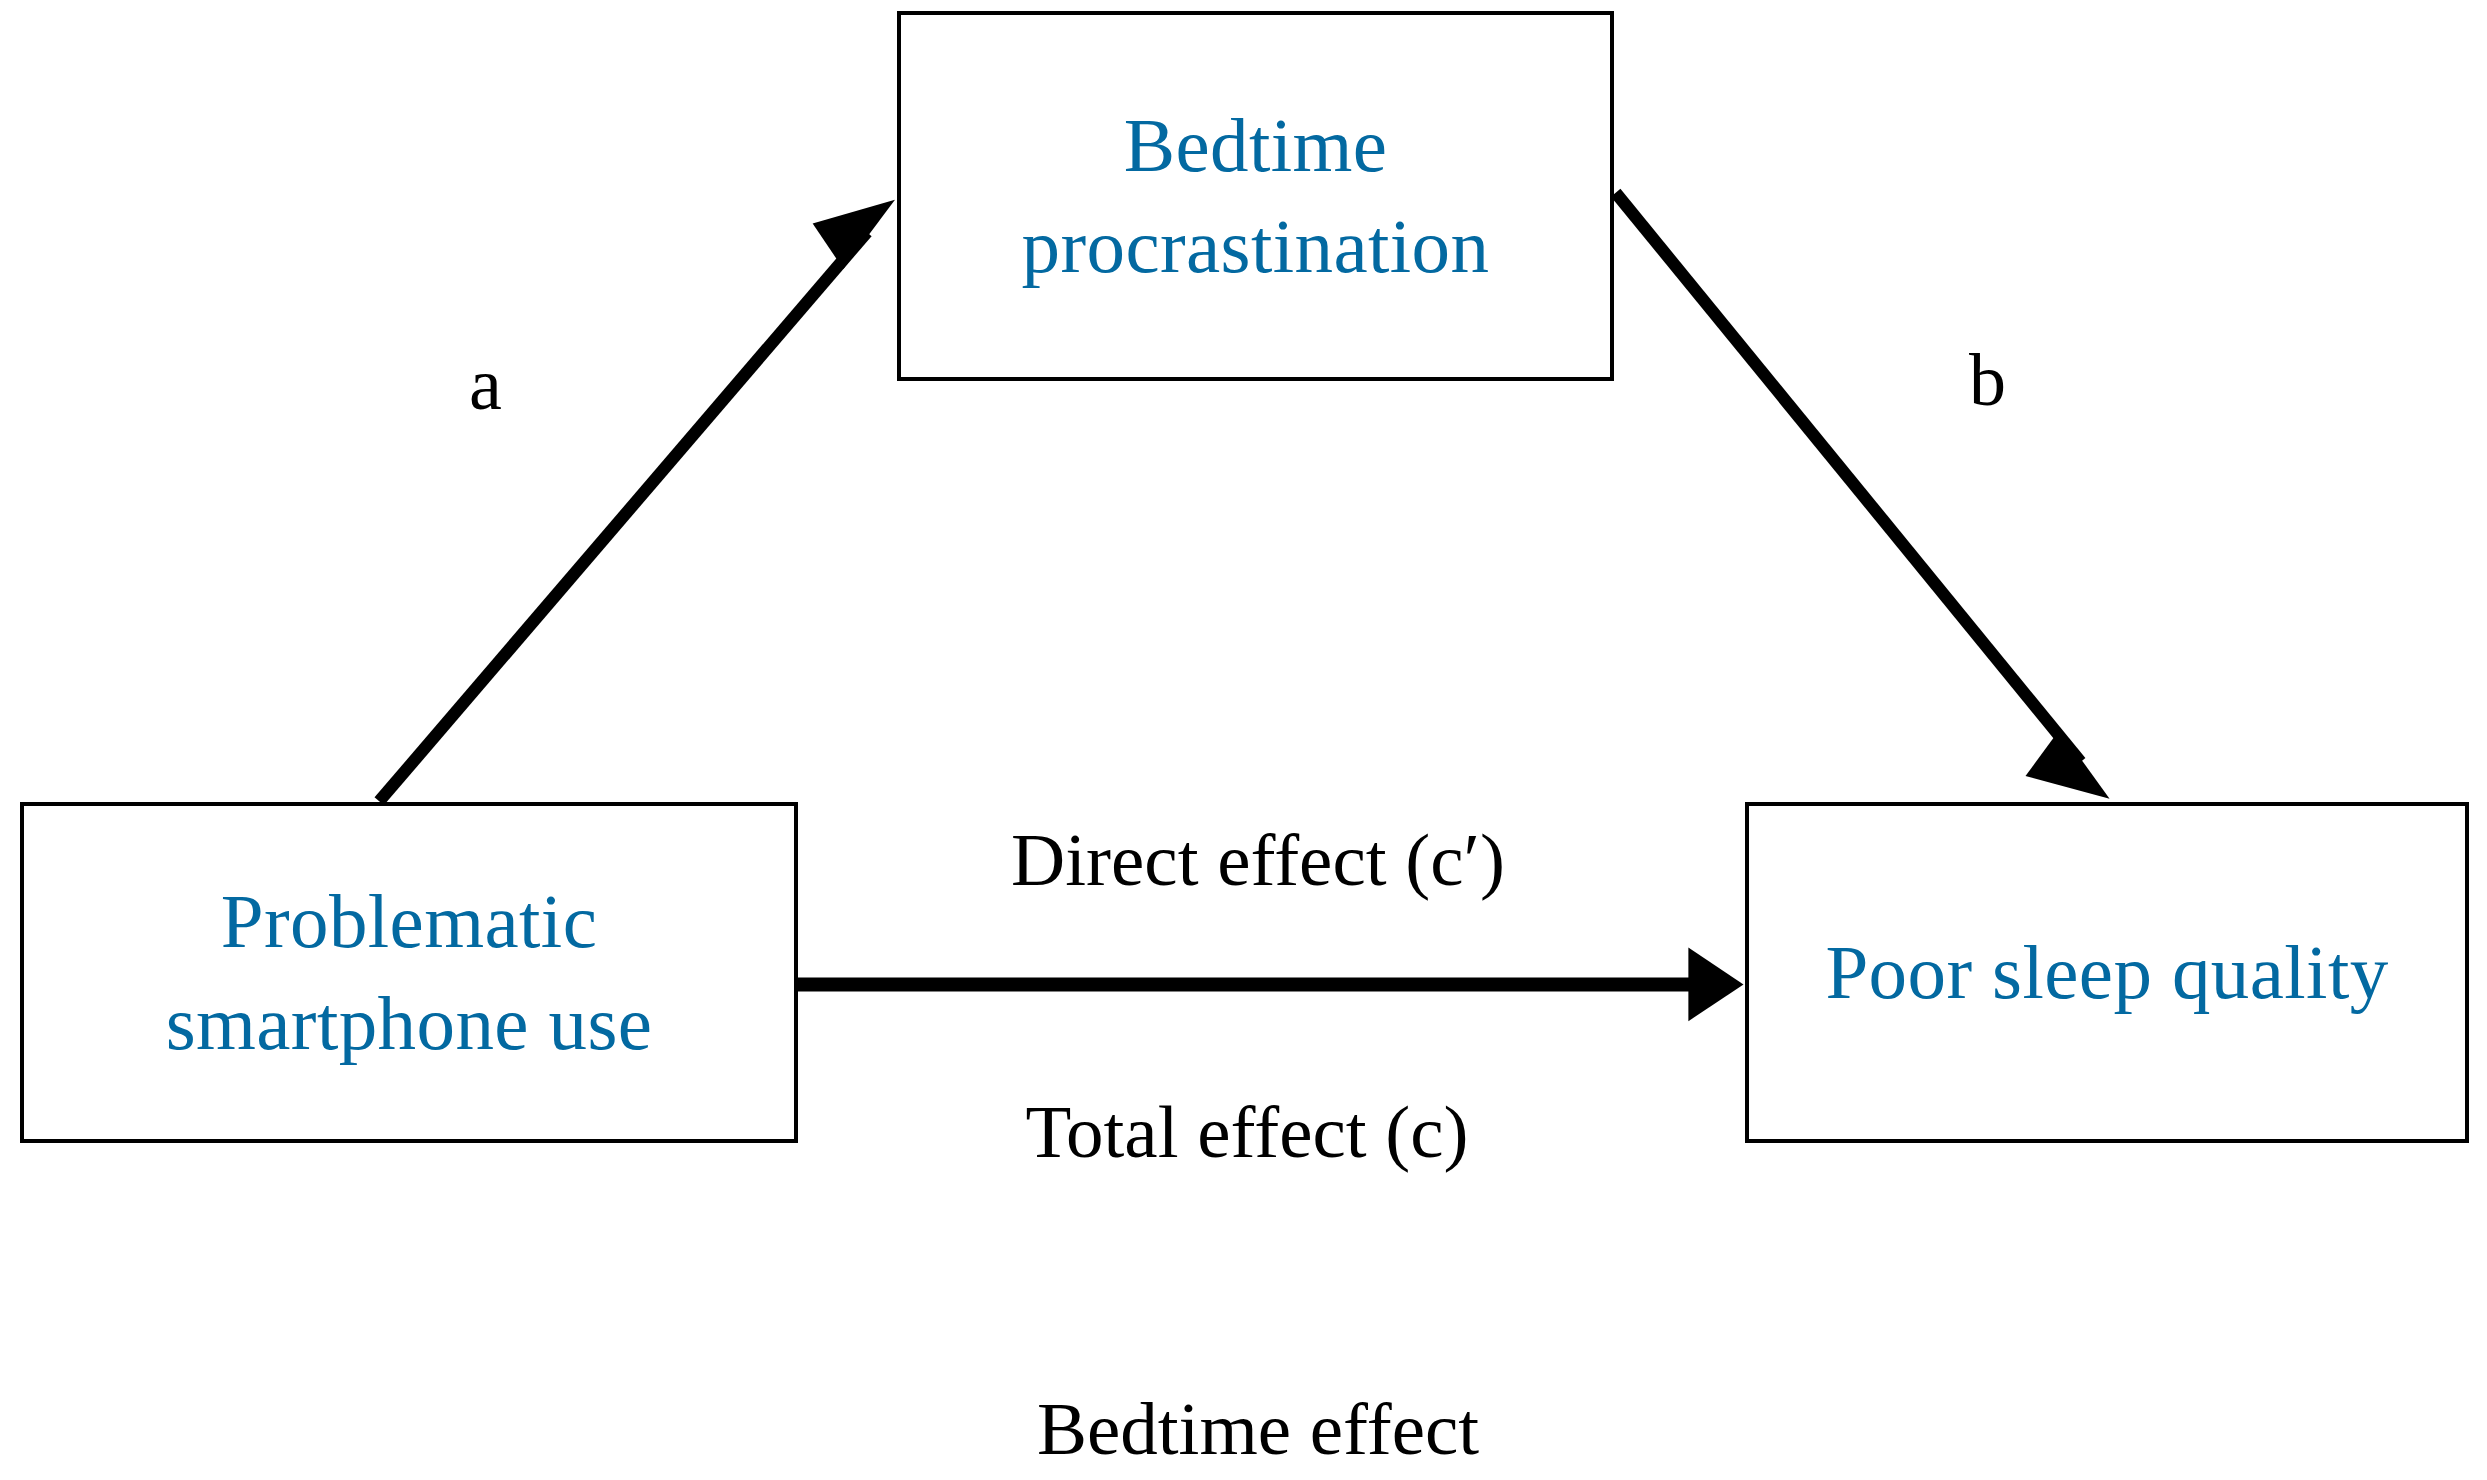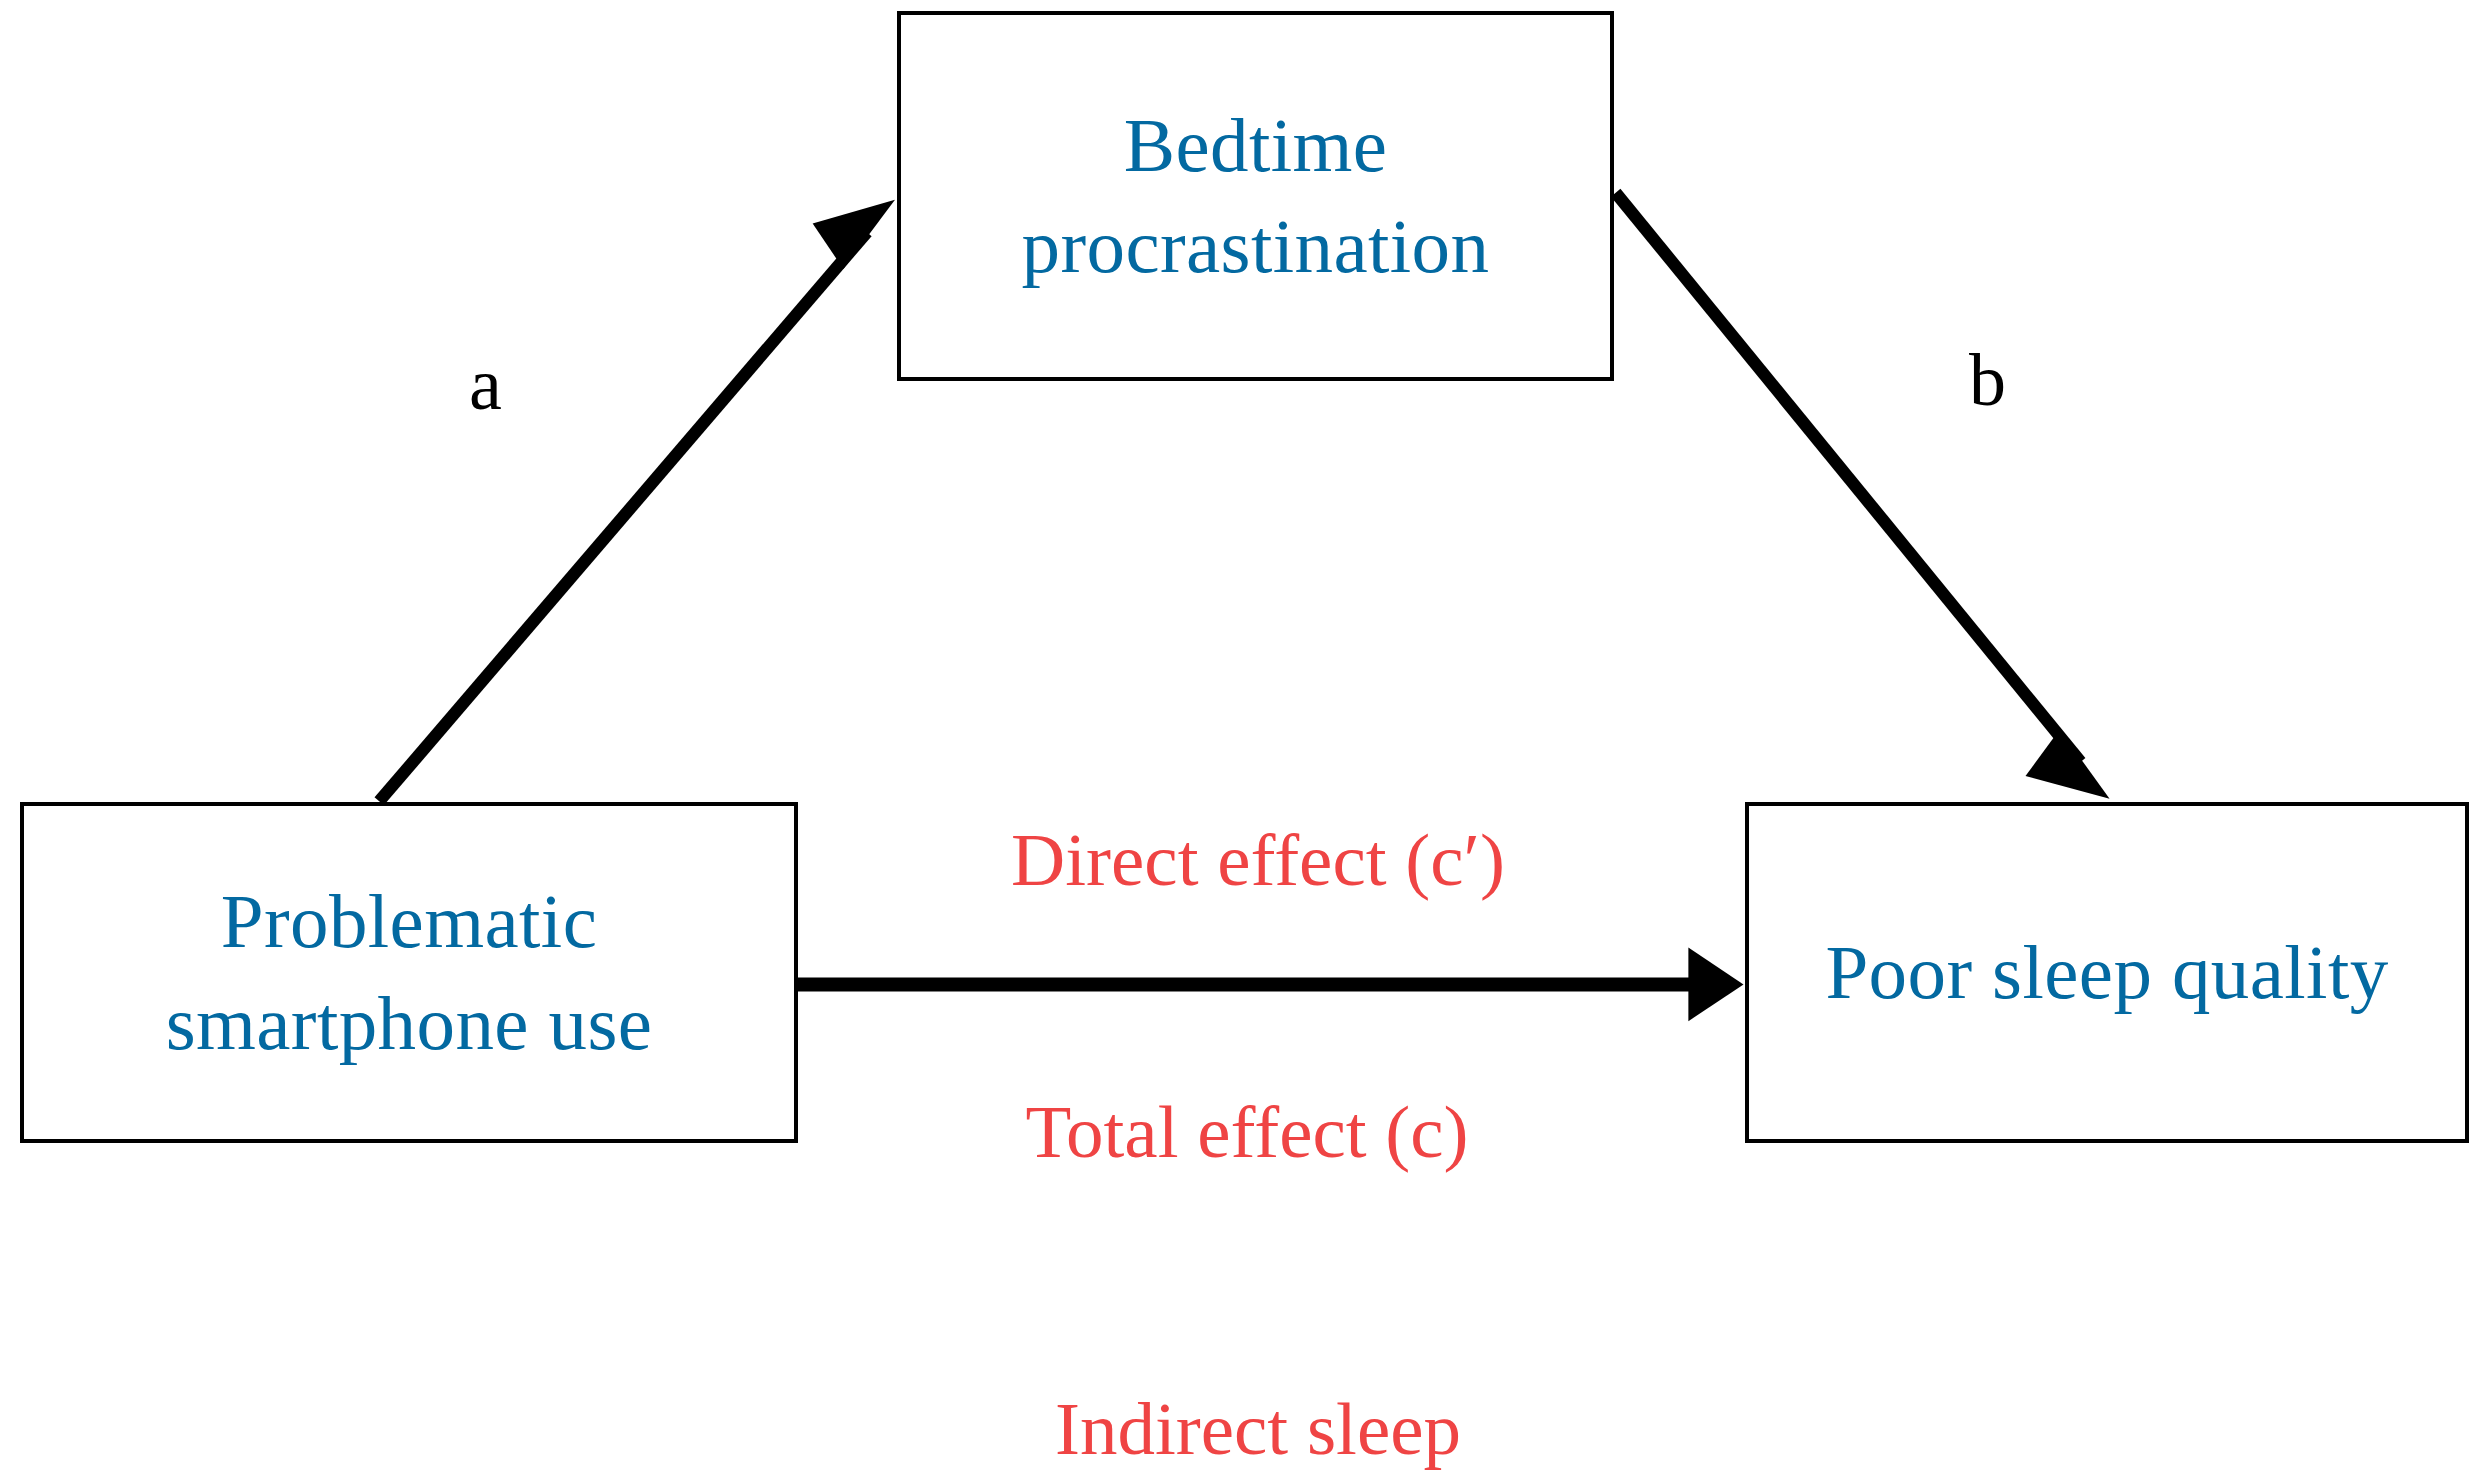--- a/index.html
+++ b/index.html
@@ -79,21 +79,21 @@
   }
   #label-b {
     left: 1969px;
     top: 343px;
   }
   .effect-label {
     position: absolute;
     font-family: "Liberation Serif", "DejaVu Serif", serif;
     font-size: 75px;
     line-height: 1;
-    color: #ef4444;
+    color: #000000;
     z-index: 4;
     white-space: nowrap;
     text-align: center;
     transform: translateX(-50%);
   }
   #label-direct-effect {
     left: 1258px;
     top: 822px;
   }
   #label-total-effect {
@@ -143,16 +143,16 @@
   </div>
 
   <div class="path-label" id="label-a">a</div>
 
   <div class="path-label" id="label-b">b</div>
 
   <div class="effect-label" id="label-direct-effect">Direct effect (c′)</div>
 
   <div class="effect-label" id="label-total-effect">Total effect (c)</div>
 
-  <div class="effect-label" id="label-indirect-effect">Indirect sleep</div>
+  <div class="effect-label" id="label-indirect-effect">Bedtime effect</div>
 
 </div>
 
 
 </body></html>

